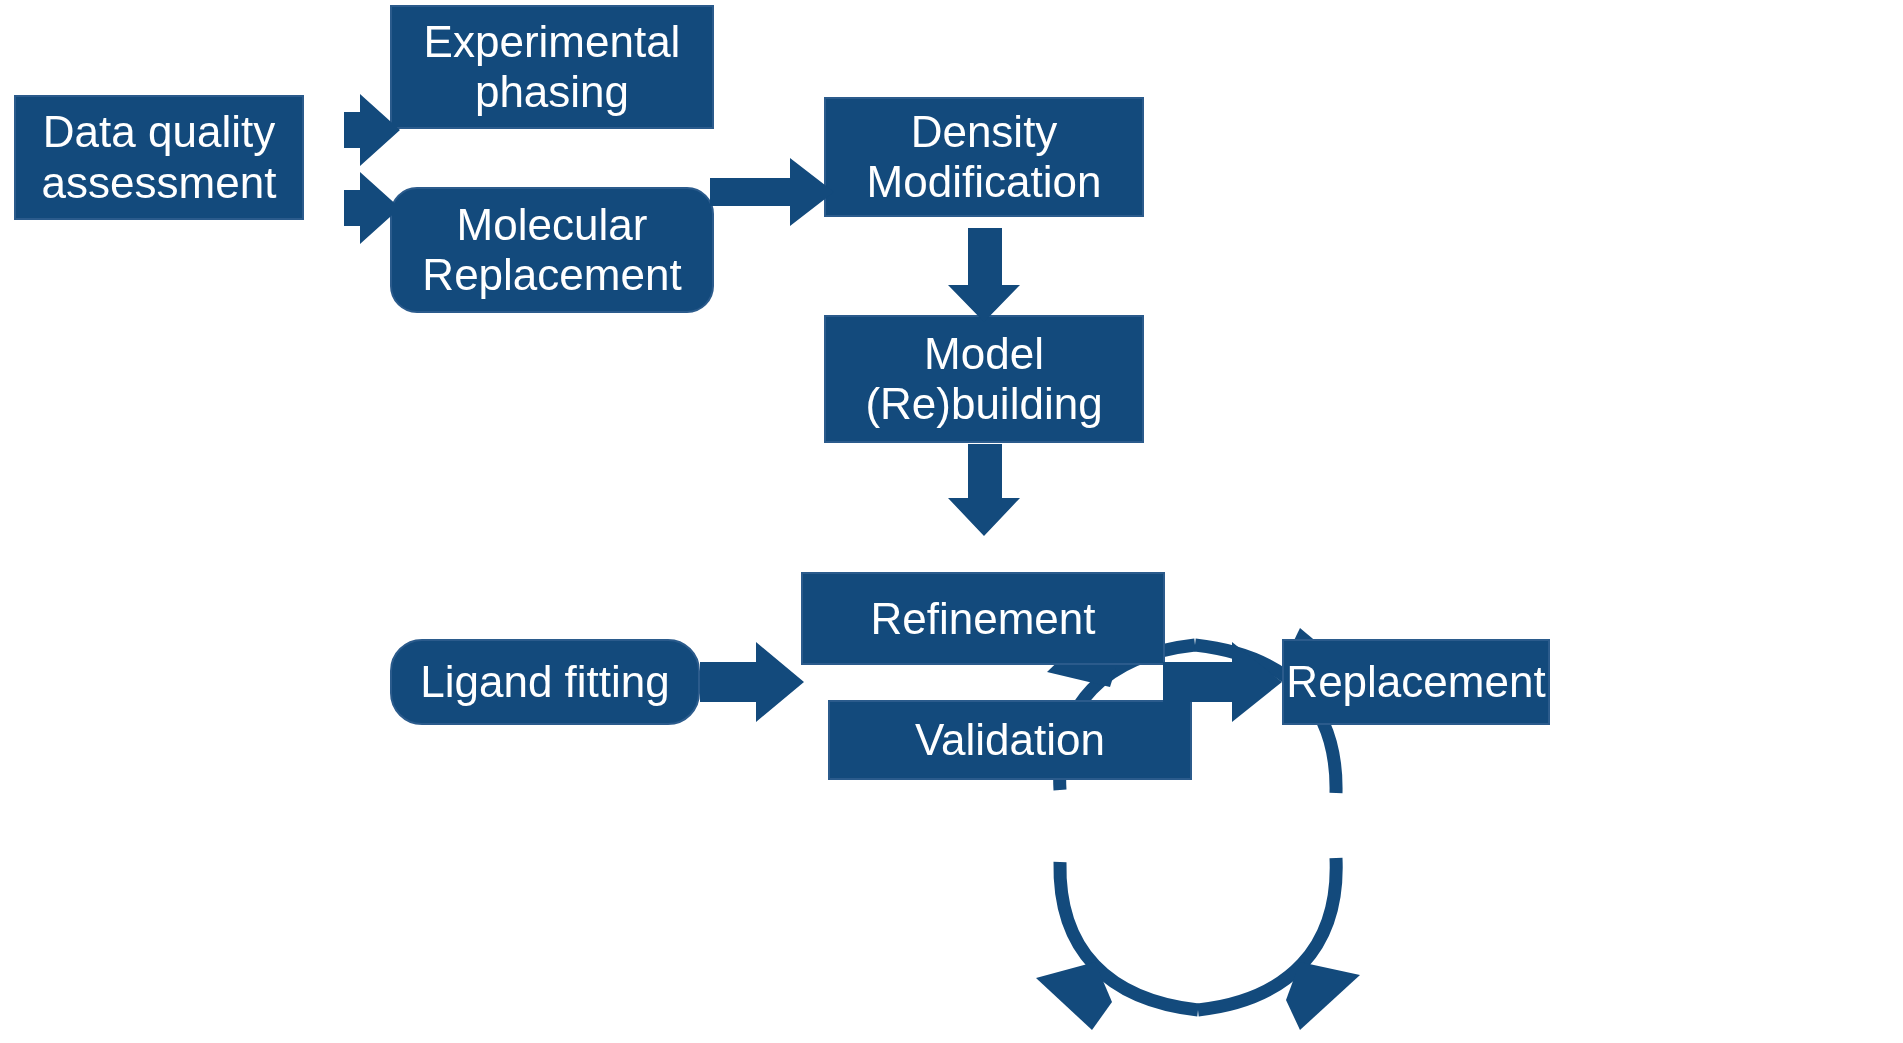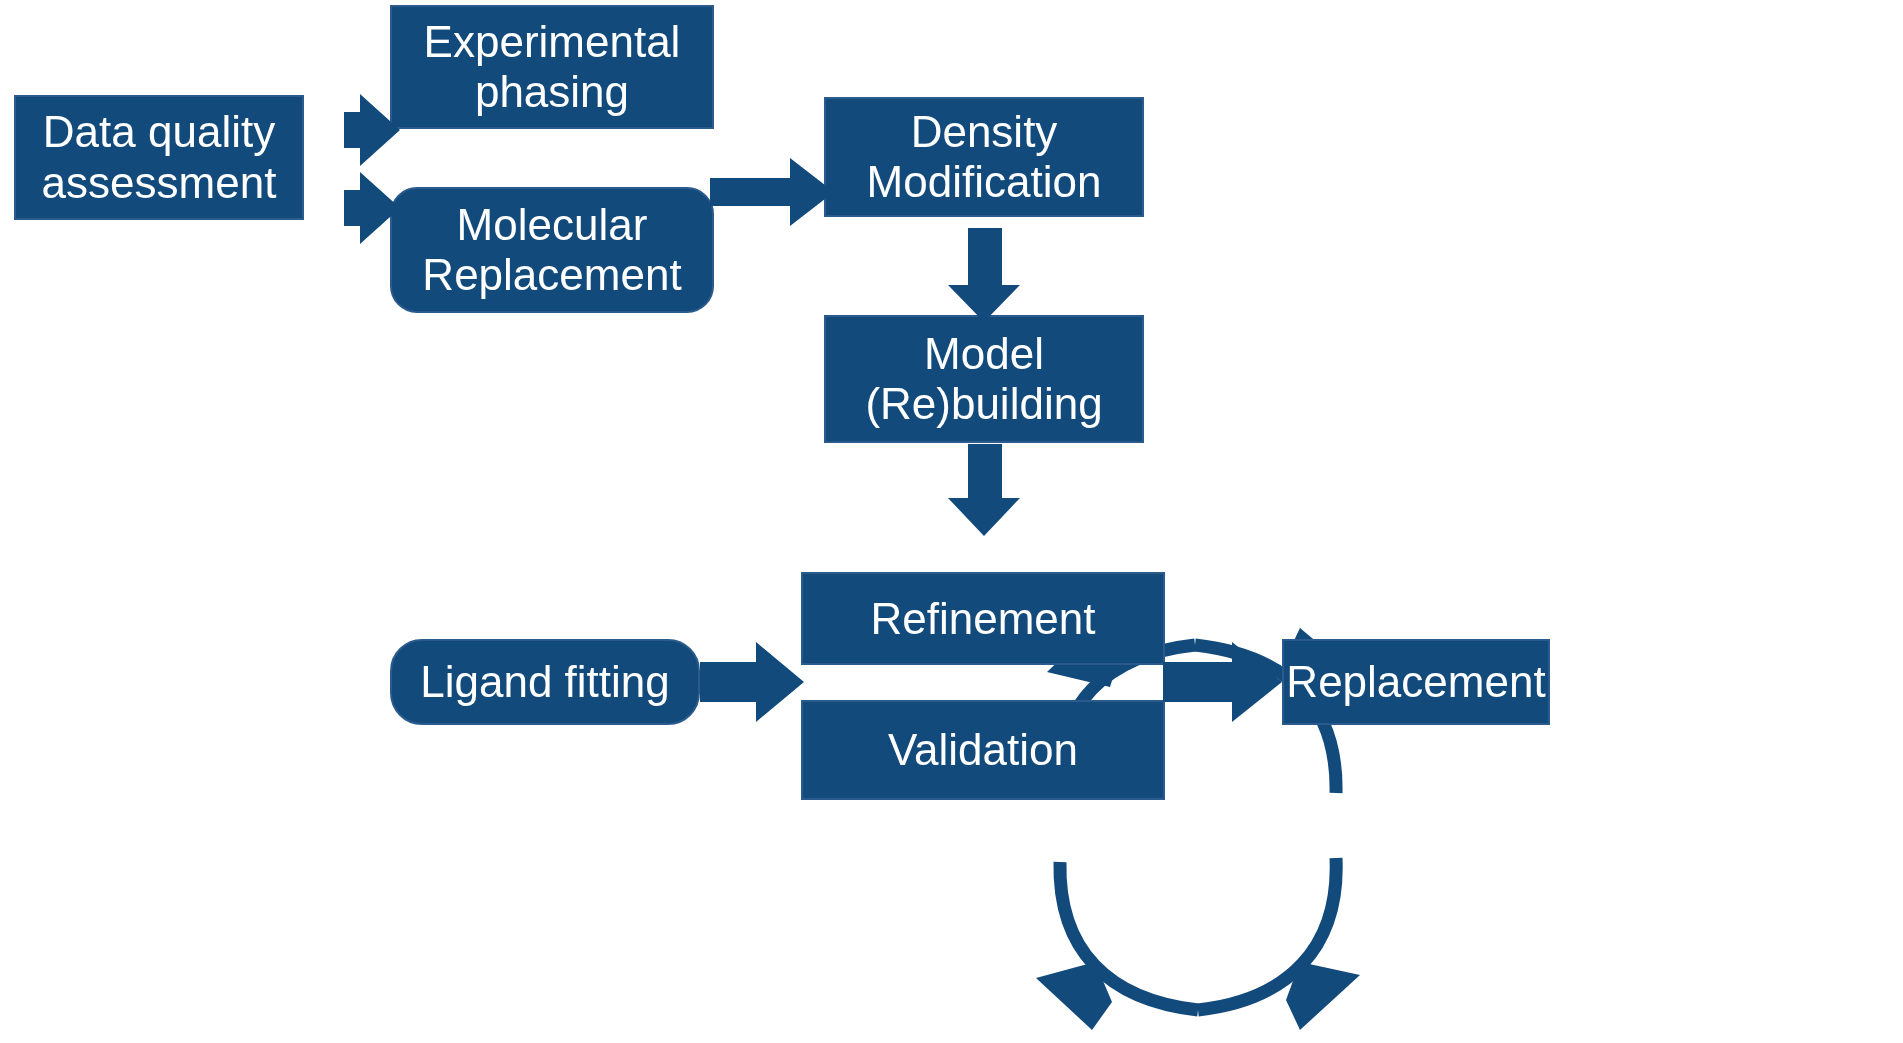--- a/index.html
+++ b/index.html
@@ -118,21 +118,21 @@
 
   <div class="node two-line" style="left:824px; top:315px; width:320px; height:128px;">
     <span>Model
 (Re)building</span>
   </div>
 
   <div class="node" style="left:801px; top:572px; width:364px; height:93px;">
     <span>Refinement</span>
   </div>
 
-  <div class="node" style="left:801px; top:700px; width:364px; height:100px;">
+  <div class="node" style="left:828px; top:700px; width:364px; height:80px;">
     <span>Validation</span>
   </div>
 
   <div class="node" style="left:390px; top:639px; width:310px; height:86px;border-radius:32px;">
     <span>Ligand fitting</span>
   </div>
 
   <div class="node" style="left:1282px; top:639px; width:268px; height:86px;">
     <span>Replacement</span>
   </div>

